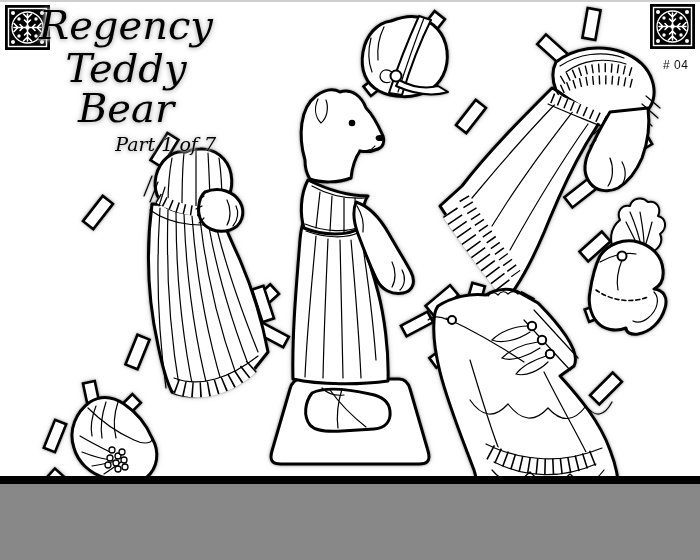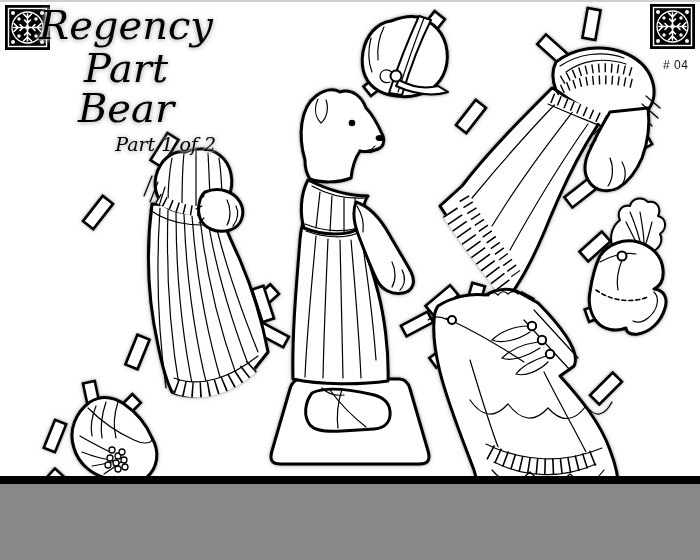--- a/index.html
+++ b/index.html
@@ -278,21 +278,21 @@
     </svg>
   <svg class="orn orn-bl" viewBox="0 0 47 47">
       <use href="#orn"></use>
     </svg>
   <svg class="orn orn-br" viewBox="0 0 47 47">
       <use href="#orn"></use>
     </svg>
 
   <div class="title-block">
     <div class="title-line1">Regency</div>
-    <div class="title-line2">Part Bear</div>
-    <div class="title-part">Part 1 of 2</div>
+    <div class="title-line2">Teddy Bear</div>
+    <div class="title-part">Part 1 of 7</div>
   </div>
 
   <div class="sheet-number"># 04</div>
 
 
   <div class="edge-bottom"></div>
 </div>
 
 </body></html>

